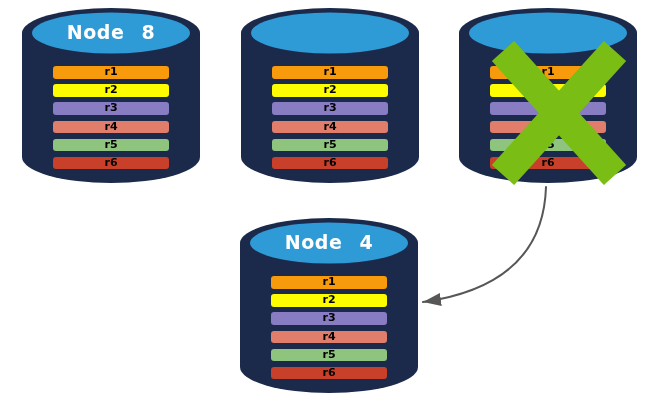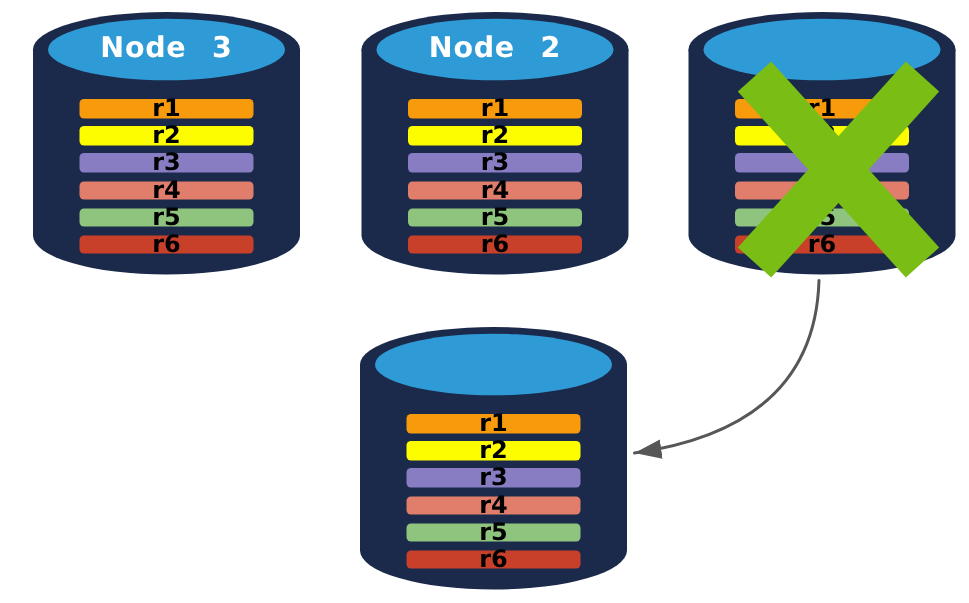--- a/index.html
+++ b/index.html
@@ -14,54 +14,53 @@
   #node-4{left:239px;top:211px;}
   .cyl{position:absolute;left:0;top:0;width:180px;height:186px;display:block;}
   .node-title{
     position:absolute;top:21px;left:0;width:100%;text-align:center;
     font-size:19px;line-height:21px;font-weight:bold;word-spacing:10px;
     letter-spacing:0.5px;
   }
   .bars{position:absolute;left:32px;top:65px;width:116px;}
   .bar{
     height:12.5px;margin-bottom:5.7px;border-radius:3px;
-    text-align:center;font-size:16px;line-height:12.5px;font-weight:bold;
+    text-align:center;font-size:11px;line-height:12.5px;font-weight:bold;
   }
   .x-mark{position:absolute;left:0;top:0;width:180px;height:186px;display:block;}
   .arrow-layer{position:absolute;left:0;top:0;width:646px;height:402px;pointer-events:none;}
 </style>
 </head>
 <body>
 
 <div class="canvas">
 
   <div class="node" id="node-1">
     <svg class="cyl" viewBox="0 0 180 186">
       <path d="M1,32 L1,156 A89,26 0 0 0 179,156 L179,32 Z" fill="#1B2A4B"></path>
       <ellipse cx="90" cy="32" rx="89" ry="25" fill="#1B2A4B"></ellipse>
       <ellipse cx="90" cy="32" rx="79" ry="20.5" fill="#2E9AD6"></ellipse>
     </svg>
-    <div class="node-title" style="color: rgb(255, 255, 255);">Node 3</div>
+    <div class="node-title" style="color: rgb(255, 255, 255);">Node 8</div>
     <div class="bars">
       <div class="bar" style="background: rgb(247, 154, 11); color: rgb(0, 0, 0);">r1</div>
       <div class="bar" style="background: rgb(253, 253, 0); color: rgb(0, 0, 0);">r2</div>
       <div class="bar" style="background: rgb(136, 124, 194); color: rgb(0, 0, 0);">r3</div>
       <div class="bar" style="background: rgb(224, 126, 107); color: rgb(0, 0, 0);">r4</div>
       <div class="bar" style="background: rgb(143, 196, 126); color: rgb(0, 0, 0);">r5</div>
       <div class="bar" style="background: rgb(200, 64, 42); color: rgb(0, 0, 0);">r6</div>
     </div>
   </div>
 
   <div class="node" id="node-2">
     <svg class="cyl" viewBox="0 0 180 186">
       <path d="M1,32 L1,156 A89,26 0 0 0 179,156 L179,32 Z" fill="#1B2A4B"></path>
       <ellipse cx="90" cy="32" rx="89" ry="25" fill="#1B2A4B"></ellipse>
       <ellipse cx="90" cy="32" rx="79" ry="20.5" fill="#2E9AD6"></ellipse>
     </svg>
-    <div class="node-title" style="color: rgb(255, 255, 255);">Node 2</div>
     <div class="bars">
       <div class="bar" style="background: rgb(247, 154, 11); color: rgb(0, 0, 0);">r1</div>
       <div class="bar" style="background: rgb(253, 253, 0); color: rgb(0, 0, 0);">r2</div>
       <div class="bar" style="background: rgb(136, 124, 194); color: rgb(0, 0, 0);">r3</div>
       <div class="bar" style="background: rgb(224, 126, 107); color: rgb(0, 0, 0);">r4</div>
       <div class="bar" style="background: rgb(143, 196, 126); color: rgb(0, 0, 0);">r5</div>
       <div class="bar" style="background: rgb(200, 64, 42); color: rgb(0, 0, 0);">r6</div>
     </div>
   </div>
 
@@ -84,20 +83,21 @@
       <line x1="157" y1="50" x2="45" y2="174" stroke-width="30" stroke="#7ABD15"></line>
     </svg>
   </div>
 
   <div class="node" id="node-4">
     <svg class="cyl" viewBox="0 0 180 186">
       <path d="M1,32 L1,156 A89,26 0 0 0 179,156 L179,32 Z" fill="#1B2A4B"></path>
       <ellipse cx="90" cy="32" rx="89" ry="25" fill="#1B2A4B"></ellipse>
       <ellipse cx="90" cy="32" rx="79" ry="20.5" fill="#2E9AD6"></ellipse>
     </svg>
+    <div class="node-title" style="color: rgb(255, 255, 255);">Node 4</div>
     <div class="bars">
       <div class="bar" style="background: rgb(247, 154, 11); color: rgb(0, 0, 0);">r1</div>
       <div class="bar" style="background: rgb(253, 253, 0); color: rgb(0, 0, 0);">r2</div>
       <div class="bar" style="background: rgb(136, 124, 194); color: rgb(0, 0, 0);">r3</div>
       <div class="bar" style="background: rgb(224, 126, 107); color: rgb(0, 0, 0);">r4</div>
       <div class="bar" style="background: rgb(143, 196, 126); color: rgb(0, 0, 0);">r5</div>
       <div class="bar" style="background: rgb(200, 64, 42); color: rgb(0, 0, 0);">r6</div>
     </div>
   </div>
 

